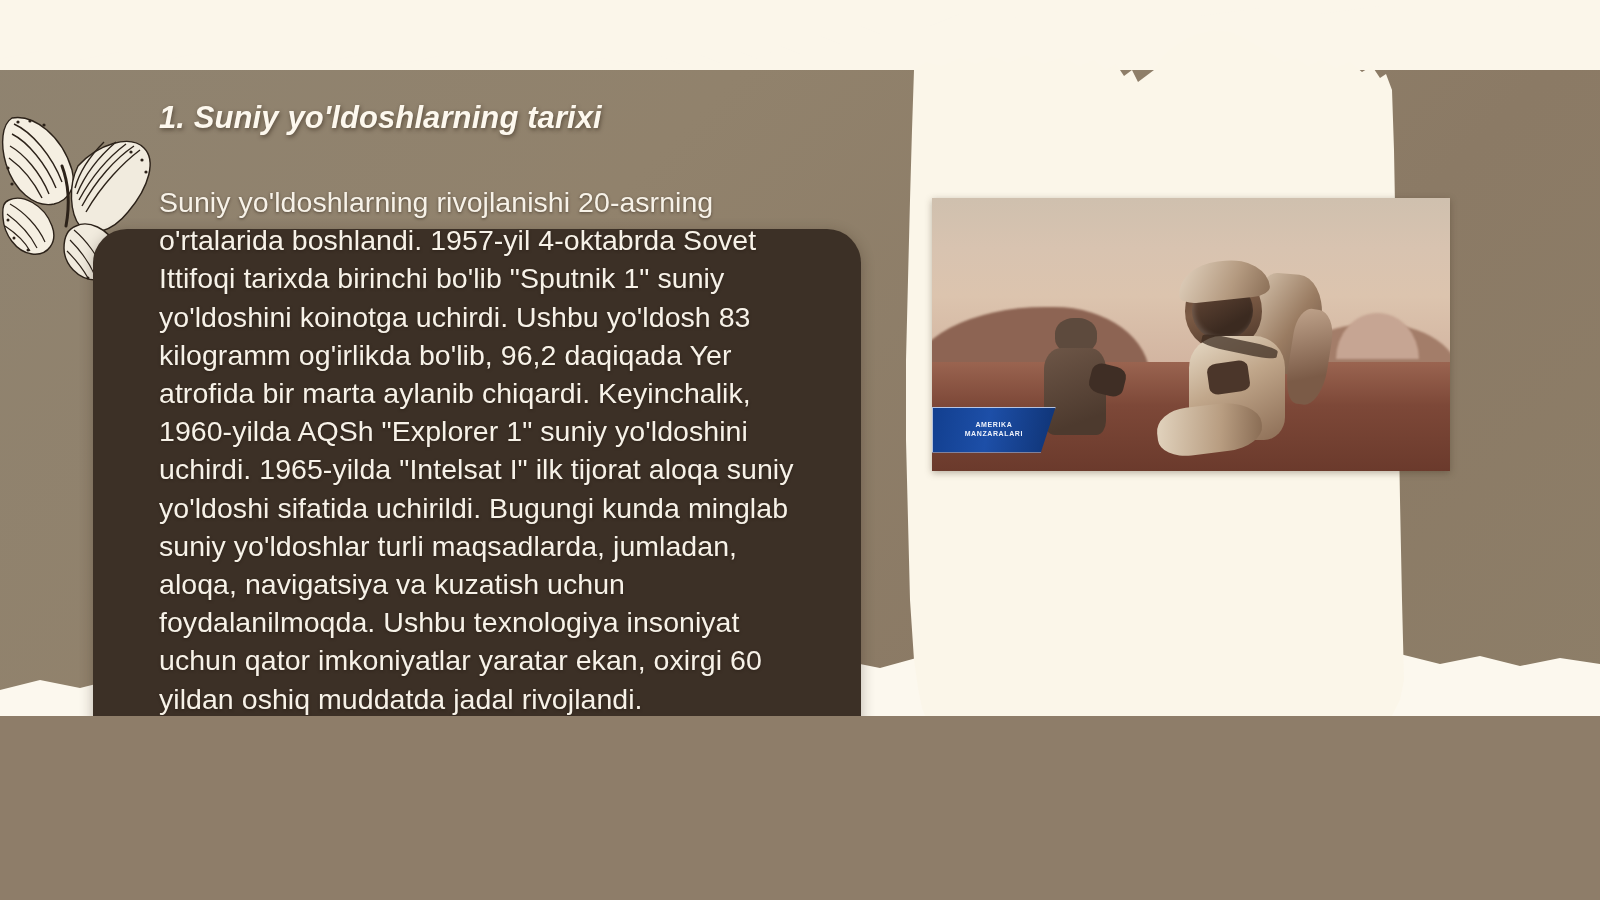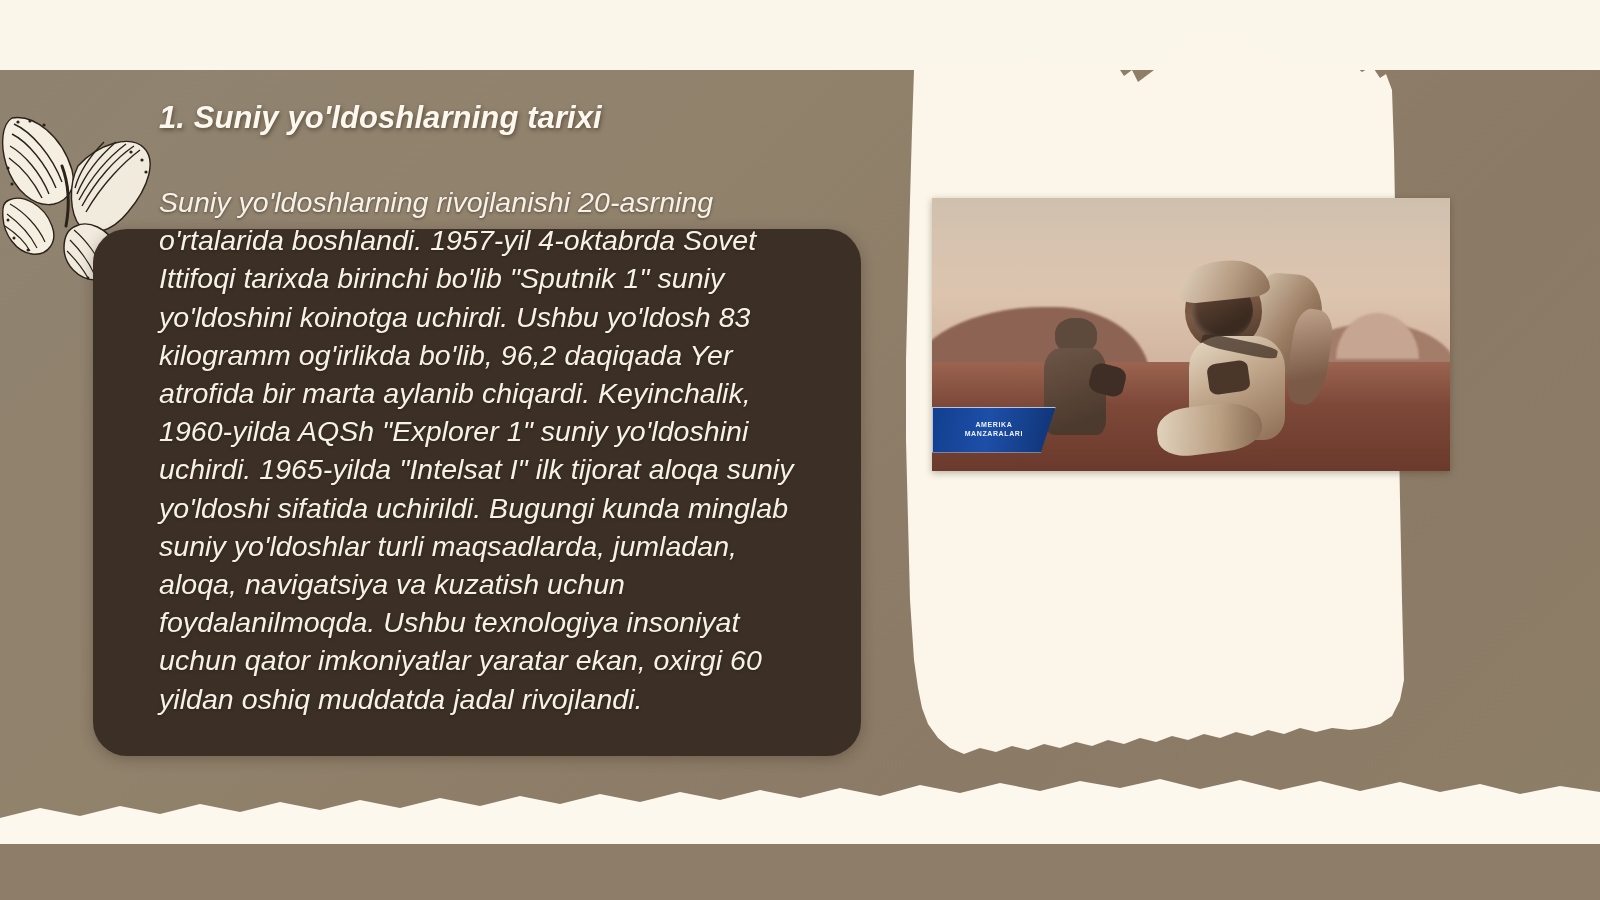--- a/index.html
+++ b/index.html
@@ -4,21 +4,21 @@
 <title>Suniy yo'ldoshlarning tarixi</title>
 <style>
   html, body {
     margin: 0;
     padding: 0;
     background: #8e7d69;
   }
   #slide {
     position: relative;
     width: 1600px;
-    height: 844px;
+    height: 716px;
     overflow: hidden;
     background: linear-gradient(135deg, #8f8370 0%, #91826c 35%, #8b7a65 70%, #8d7e68 100%);
     font-family: "Liberation Sans", sans-serif;
   }
 
   
   .torn-top {
     position: absolute;
     left: 0;
     top: 0;
@@ -237,21 +237,20 @@
     left: 159px;
     top: 183px;
     width: 660px;
     z-index: 7;
     color: #f7f2e8;
     font-family: "Liberation Sans", sans-serif;
     font-size: 28.5px;
     line-height: 38.2px;
     letter-spacing: .05px;
     text-shadow: 0 1px 3px rgba(35,24,16,.55);
-    font-style: italic;
   }
 </style>
 </head>
 <body>
 
 <div id="slide">
 
   <div class="torn-top">
     <svg class="torn-top-inner" viewBox="0 0 1600 70" preserveAspectRatio="none">
       <path fill="#fbf6ea" d="M0,0 H1600 V6 L1560,10 L1500,5 L1440,12 L1380,6 L1320,14 L1260,8

